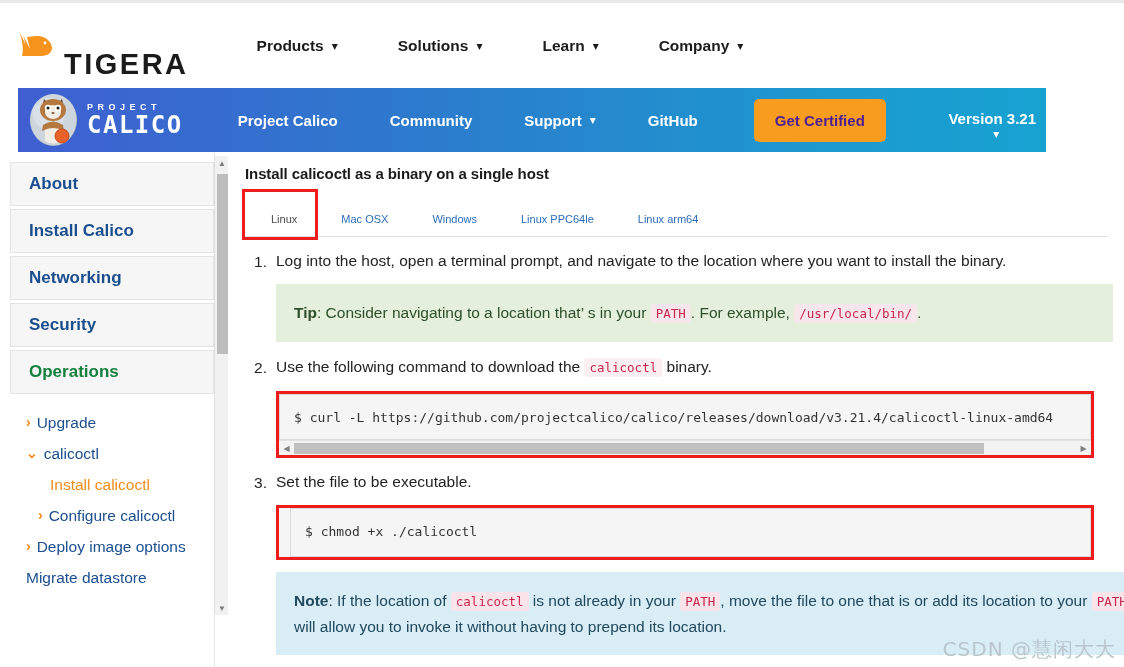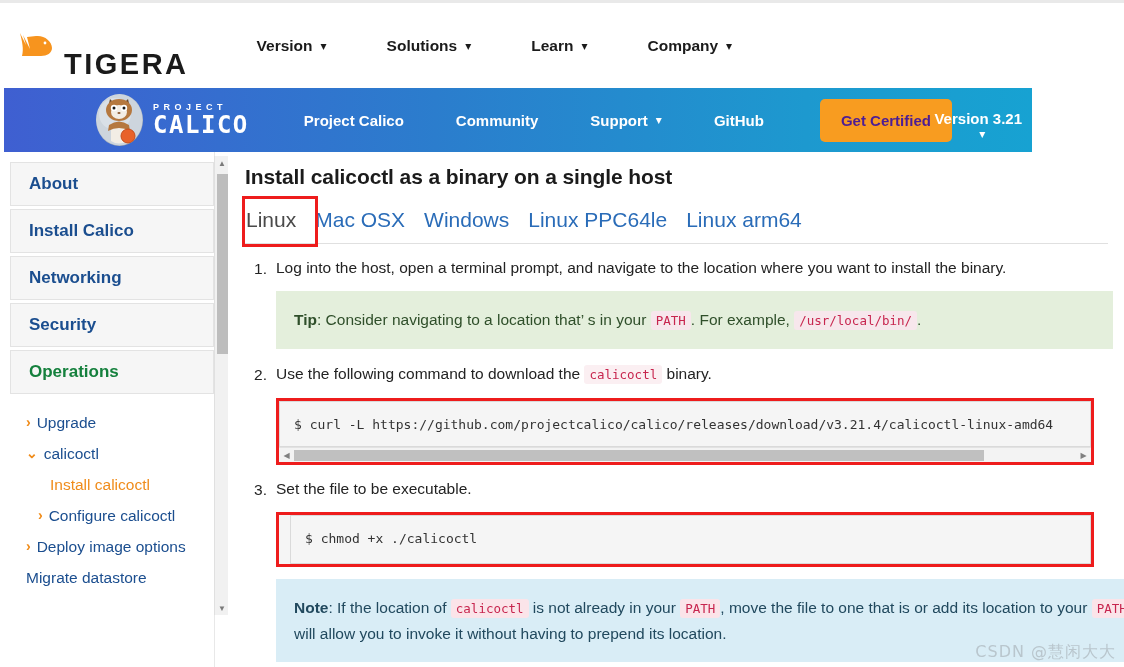--- a/index.html
+++ b/index.html
@@ -30,23 +30,23 @@
     font-size: 15.5px; font-weight: bold; color: #1b1b1b;
     margin-right: 60px; display: flex; align-items: center; cursor: pointer;
     white-space: nowrap;
   }
   #tigera-nav .item .caret {
     margin-left: 8px; font-size: 12px; font-weight: normal; color: #1b1b1b;
   }
 
   
   #calico-bar {
-    position: absolute; left: 4px; top: 88px; width: 1028px; height: 64px;
+    position: absolute; left: 18px; top: 88px; width: 1028px; height: 64px;
     background: linear-gradient(to right, #3f5fd1 0%, #2b7dcd 42%, #1d99cf 78%, #17a2d2 100%);
-    display: flex; align-items: center; justify-content: center;
+    display: flex; align-items: center;
   }
   #calico-logo { display: flex; align-items: center; margin-left: 12px; }
   .cat-badge {
     width: 47px; height: 52px; border-radius: 50%;
     background: radial-gradient(circle at 35% 30%, #e8edf3 0%, #b9c2cc 55%, #7d8793 100%);
     position: relative; overflow: hidden;
   }
   .calico-words { margin-left: 10px; color: #ffffff; }
   .calico-words .small {
     font-size: 9px; letter-spacing: 4.5px; font-weight: bold; line-height: 11px;
@@ -118,30 +118,30 @@
   #side-scroll .arrow.up { top: 0; }
   #side-scroll .arrow.down { bottom: 0; }
   #side-thumb {
     position: absolute; left: 2px; top: 18px; width: 11px; height: 180px;
     background: #bdbdbd; cursor: pointer;
   }
 
   
   #main { position: absolute; left: 226px; top: 152px; width: 898px; height: 515px; }
   #page-title {
-    font-size: 21px; font-weight: bold; color: #1b1b1b;
+    font-size: 15px; font-weight: bold; color: #1b1b1b;
     margin: 13px 0 0 19px; letter-spacing: -0.1px;
   }
 
   #tabs {
     position: relative; margin: 11px 0 0 16px; width: 866px; height: 44px;
     border-bottom: 1px solid #e0e0e0; display: flex; align-items: flex-end;
   }
   .tab {
-    font-size: 21px; color: #2a6cb8; padding: 0 15px 11px 4px;
+    font-size: 11px; color: #2a6cb8; padding: 0 15px 11px 29px;
     cursor: pointer; white-space: nowrap;
   }
   .tab.active { color: #4a4a4a; }
   #tab-highlight {
     position: absolute; left: 0px; top: -4px; width: 76px; height: 51px;
     border: 3px solid #ee1c1c; pointer-events: none;
   }
 
   #steps { margin: 12px 0 0 19px; width: 868px; }
   .step { display: flex; margin-bottom: 2px; }
@@ -190,41 +190,41 @@
   }
   .codebox .hscroll .harrow.left { left: 1px; }
   .codebox .hscroll .harrow.right { right: 1px; }
   .codebox .hthumb {
     position: absolute; left: 15px; top: 2px; width: 690px; height: 11px;
     background: #c0c0c0; cursor: pointer;
   }
 
   #watermark {
     position: absolute; right: 8px; bottom: 4px;
-    font-size: 16px; color: #b9c6cd; letter-spacing: 1px;
+    font-size: 20px; color: #b9c6cd; letter-spacing: 1px;
     font-family: "DejaVu Sans", sans-serif; pointer-events: none;
   }
 </style>
 </head>
 <body>
 
 <div id="tigera-bar">
   <div id="tigera-logo">
     <div class="mark">
       <svg width="40" height="34" viewBox="0 0 40 34">
         <path d="M4 4 L10 16 L7 6 L14 20 L11 8 L20 7 C28 6 36 12 36 19 C36 24 31 27 25 27 L6 27 C8 20 6 12 4 4 Z" fill="#f7941e"></path>
         <path d="M30 13 c3 1 4 3 4 5" stroke="#f7941e" stroke-width="2" fill="none"></path>
         <circle cx="29" cy="14" r="1.4" fill="#ffffff"></circle>
       </svg>
     </div>
     <div class="wordmark">TIGERA</div>
   </div>
   <div id="tigera-nav">
     <div class="item">
-      <span>Version</span>
+      <span>Products</span>
       <span class="caret">▾</span>
     </div>
     <div class="item">
       <span>Solutions</span>
       <span class="caret">▾</span>
     </div>
     <div class="item">
       <span>Learn</span>
       <span class="caret">▾</span>
     </div>

